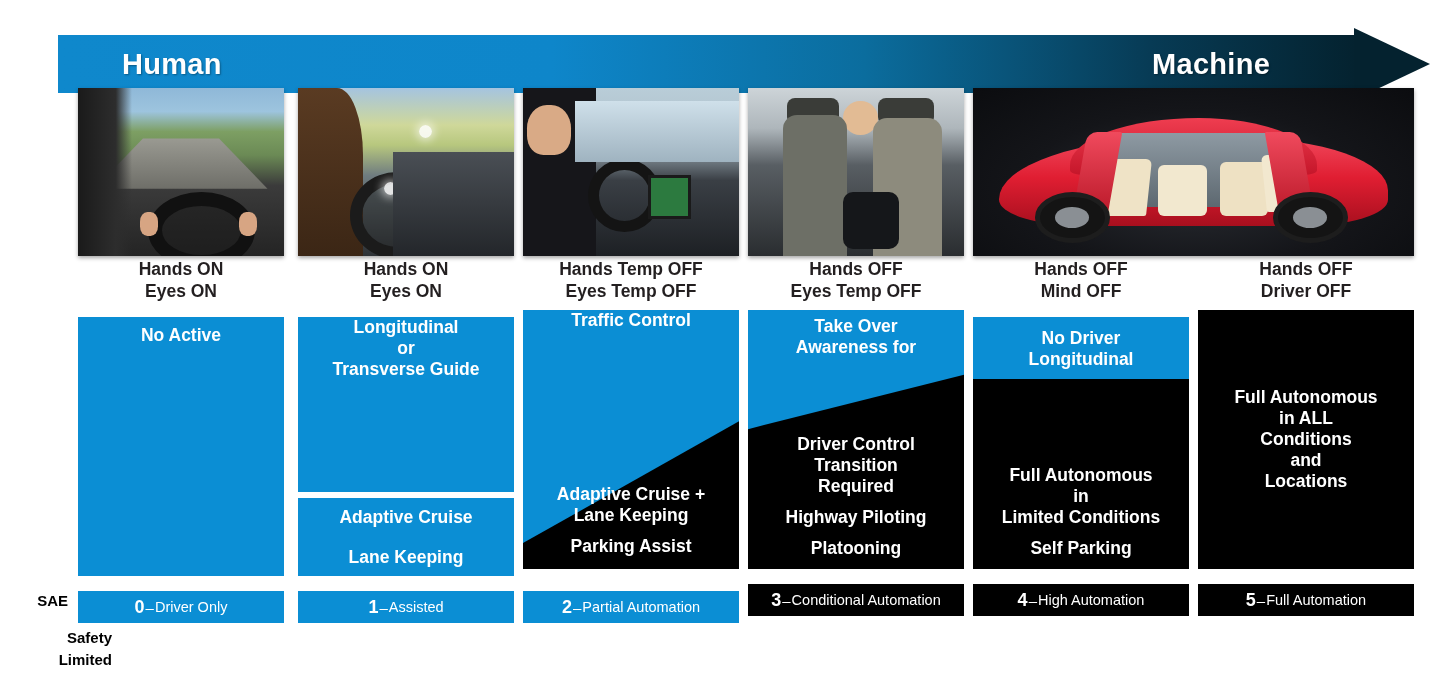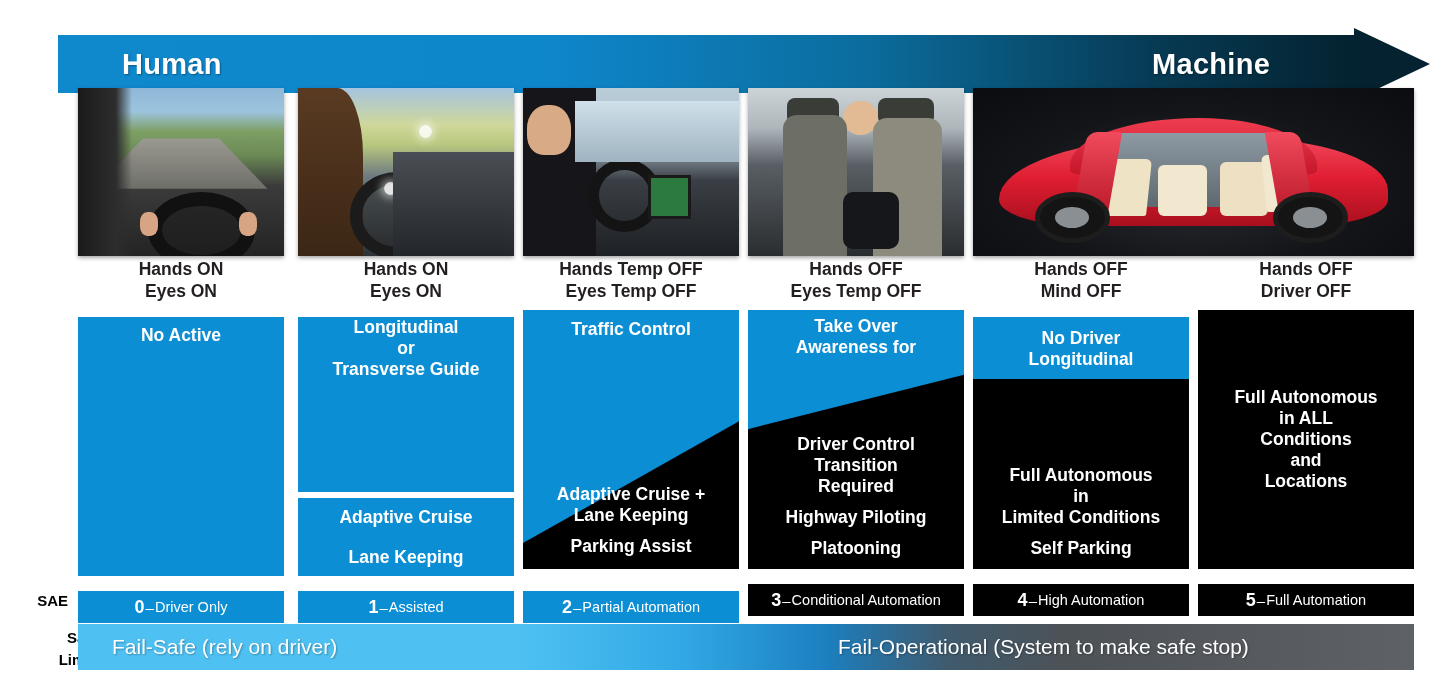--- a/index.html
+++ b/index.html
@@ -279,21 +279,21 @@
           <div style="height: 10px;"></div>
           <div>Lane Keeping</div>
         </div>
     </div>
   </div>
 
   <div class="boxzone col-2">
     <div class="diag">
       <div class="diag-black" style="background:#000"></div>
       <div class="diag-blue" style="background:#0b8ed4; clip-path: polygon(0 0, 100% 0, 100% 43%, 0 90%);"></div>
-      <div class="bx-txt" style="position:absolute;left:0;right:0;top:9px">Traffic Control</div>
+      <div class="bx-txt" style="position:absolute;left:0;right:0;top:0">Traffic Control</div>
       <div class="bx-txt" style="position:absolute;left:0;right:0;bottom:12px">
           <div>Adaptive Cruise +</div>
           <div>Lane Keeping</div>
           <div style="height: 10px;"></div>
           <div>Parking Assist</div>
         </div>
     </div>
   </div>
 
   <div class="boxzone col-3">
@@ -376,18 +376,14 @@
   <div class="sae-box col-5 black">
     <span class="sae-num">5</span>
       <span class="sae-dash">–</span>
       <span class="sae-name">Full Automation</span>
   </div>
 
   <div class="safety-label">
     <div>Safety</div>
     <div>Limited</div>
   </div>
-  <div class="safety-bar">
-    <div class="safety-txt s1">Fail-Safe (rely on driver)</div>
-    <div class="safety-txt s2">Fail-Operational (System to make safe stop)</div>
-  </div>
 
 </div>
 
 </body></html>

